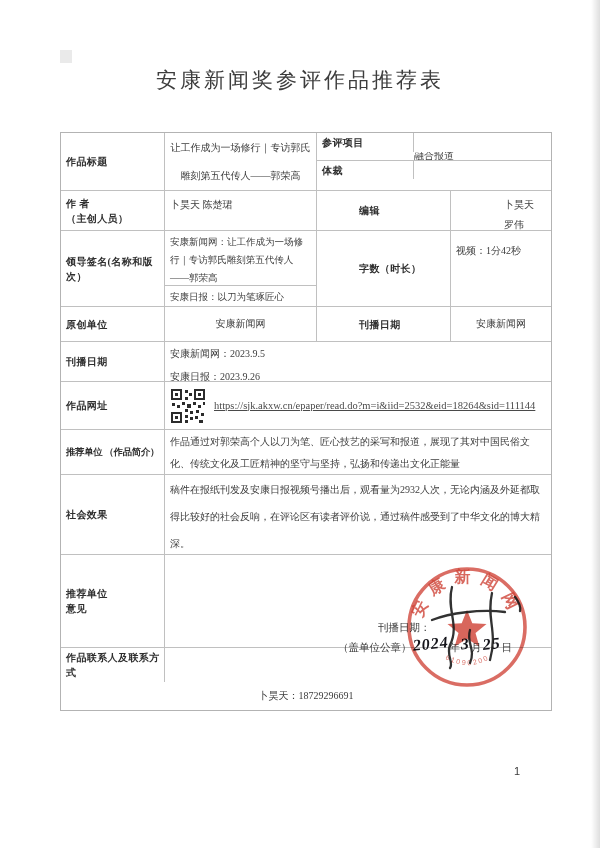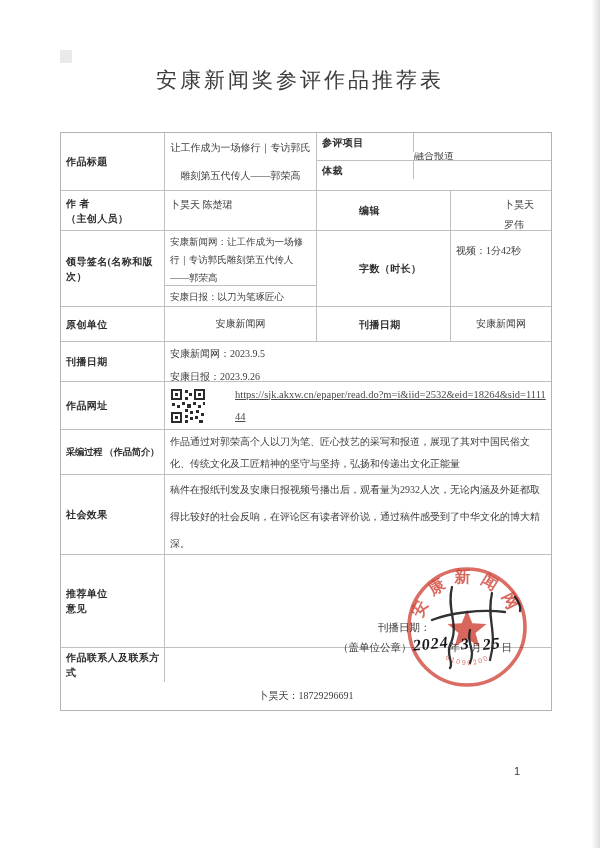--- a/index.html
+++ b/index.html
@@ -39,21 +39,21 @@
   .rblock{flex:1;display:flex;flex-direction:column;}
   .subrow{display:flex;height:28px;border-bottom:1px solid #c0c0c0;box-sizing:border-box;flex-direction:column;}
   .subrow:last-child{border-bottom:none;flex:1;gap:7px;}
   .title-val{line-height:28px;}
   .split-top{height:55px;border-bottom:1px solid #c0c0c0;box-sizing:border-box;
        line-height:18px;padding-top:2px;font-size:9.5px;}
   .split-bot{height:20px;line-height:18px;font-size:9.5px;}
   .two-line{line-height:23px;}
   .url-row{display:flex;align-items:center;padding:4px 5px;}
   .qr{width:36px;height:36px;flex:0 0 36px;}
-  .link{display:block;margin-left:29px;width:322px;font-size:10.5px;line-height:22px;
+  .link{display:block;margin-left:8px;width:322px;font-size:10.5px;line-height:22px;
        color:#4a4a4a;text-decoration:underline;word-break:break-all;cursor:pointer;}
   .para{line-height:22px;padding-top:1px;}
   .para3{line-height:27px;padding-top:1px;}
   .rec-cell{position:relative;}
   .overlay{position:absolute;font-size:10.5px;color:#3a3a3a;white-space:nowrap;z-index:3;}
   .sign-label{left:378px;top:621px;}
   .seal-line{left:338px;top:641px;}
   .hand{display:inline-block;font-size:16px;line-height:10px;font-style:italic;
        font-weight:700;color:#14141a;letter-spacing:1px;transform:rotate(-6deg) translateY(-2px);
        margin:0 1px;}
@@ -181,21 +181,21 @@
             <rect x="15" y="32" width="3" height="3"></rect>
           <rect x="29" y="32" width="4" height="3"></rect>
         </g>
       </svg>
       <span class="link" role="link">https://sjk.akxw.cn/epaper/read.do?m=i&amp;iid=2532&amp;eid=18264&amp;sid=111144</span>
     </div>
   </div>
 
   <div class="row h-r7">
     <div class="cell lab">
-      <span class="tight">采编过程 （作品简介）</span>
+      <span class="tight">推荐单位 （作品简介）</span>
     </div>
     <div class="cell wide val para">作品通过对郭荣高个人以刀为笔、匠心技艺的采写和报道，展现了其对中国民俗文化、传统文化及工匠精神的坚守与坚持，弘扬和传递出文化正能量</div>
   </div>
 
   <div class="row h-r8">
     <div class="cell lab">
       <span>社会效果</span>
     </div>
     <div class="cell wide val para3">稿件在报纸刊发及安康日报视频号播出后，观看量为2932人次，无论内涵及外延都取得比较好的社会反响，在评论区有读者评价说，通过稿件感受到了中华文化的博大精深。</div>
   </div>

